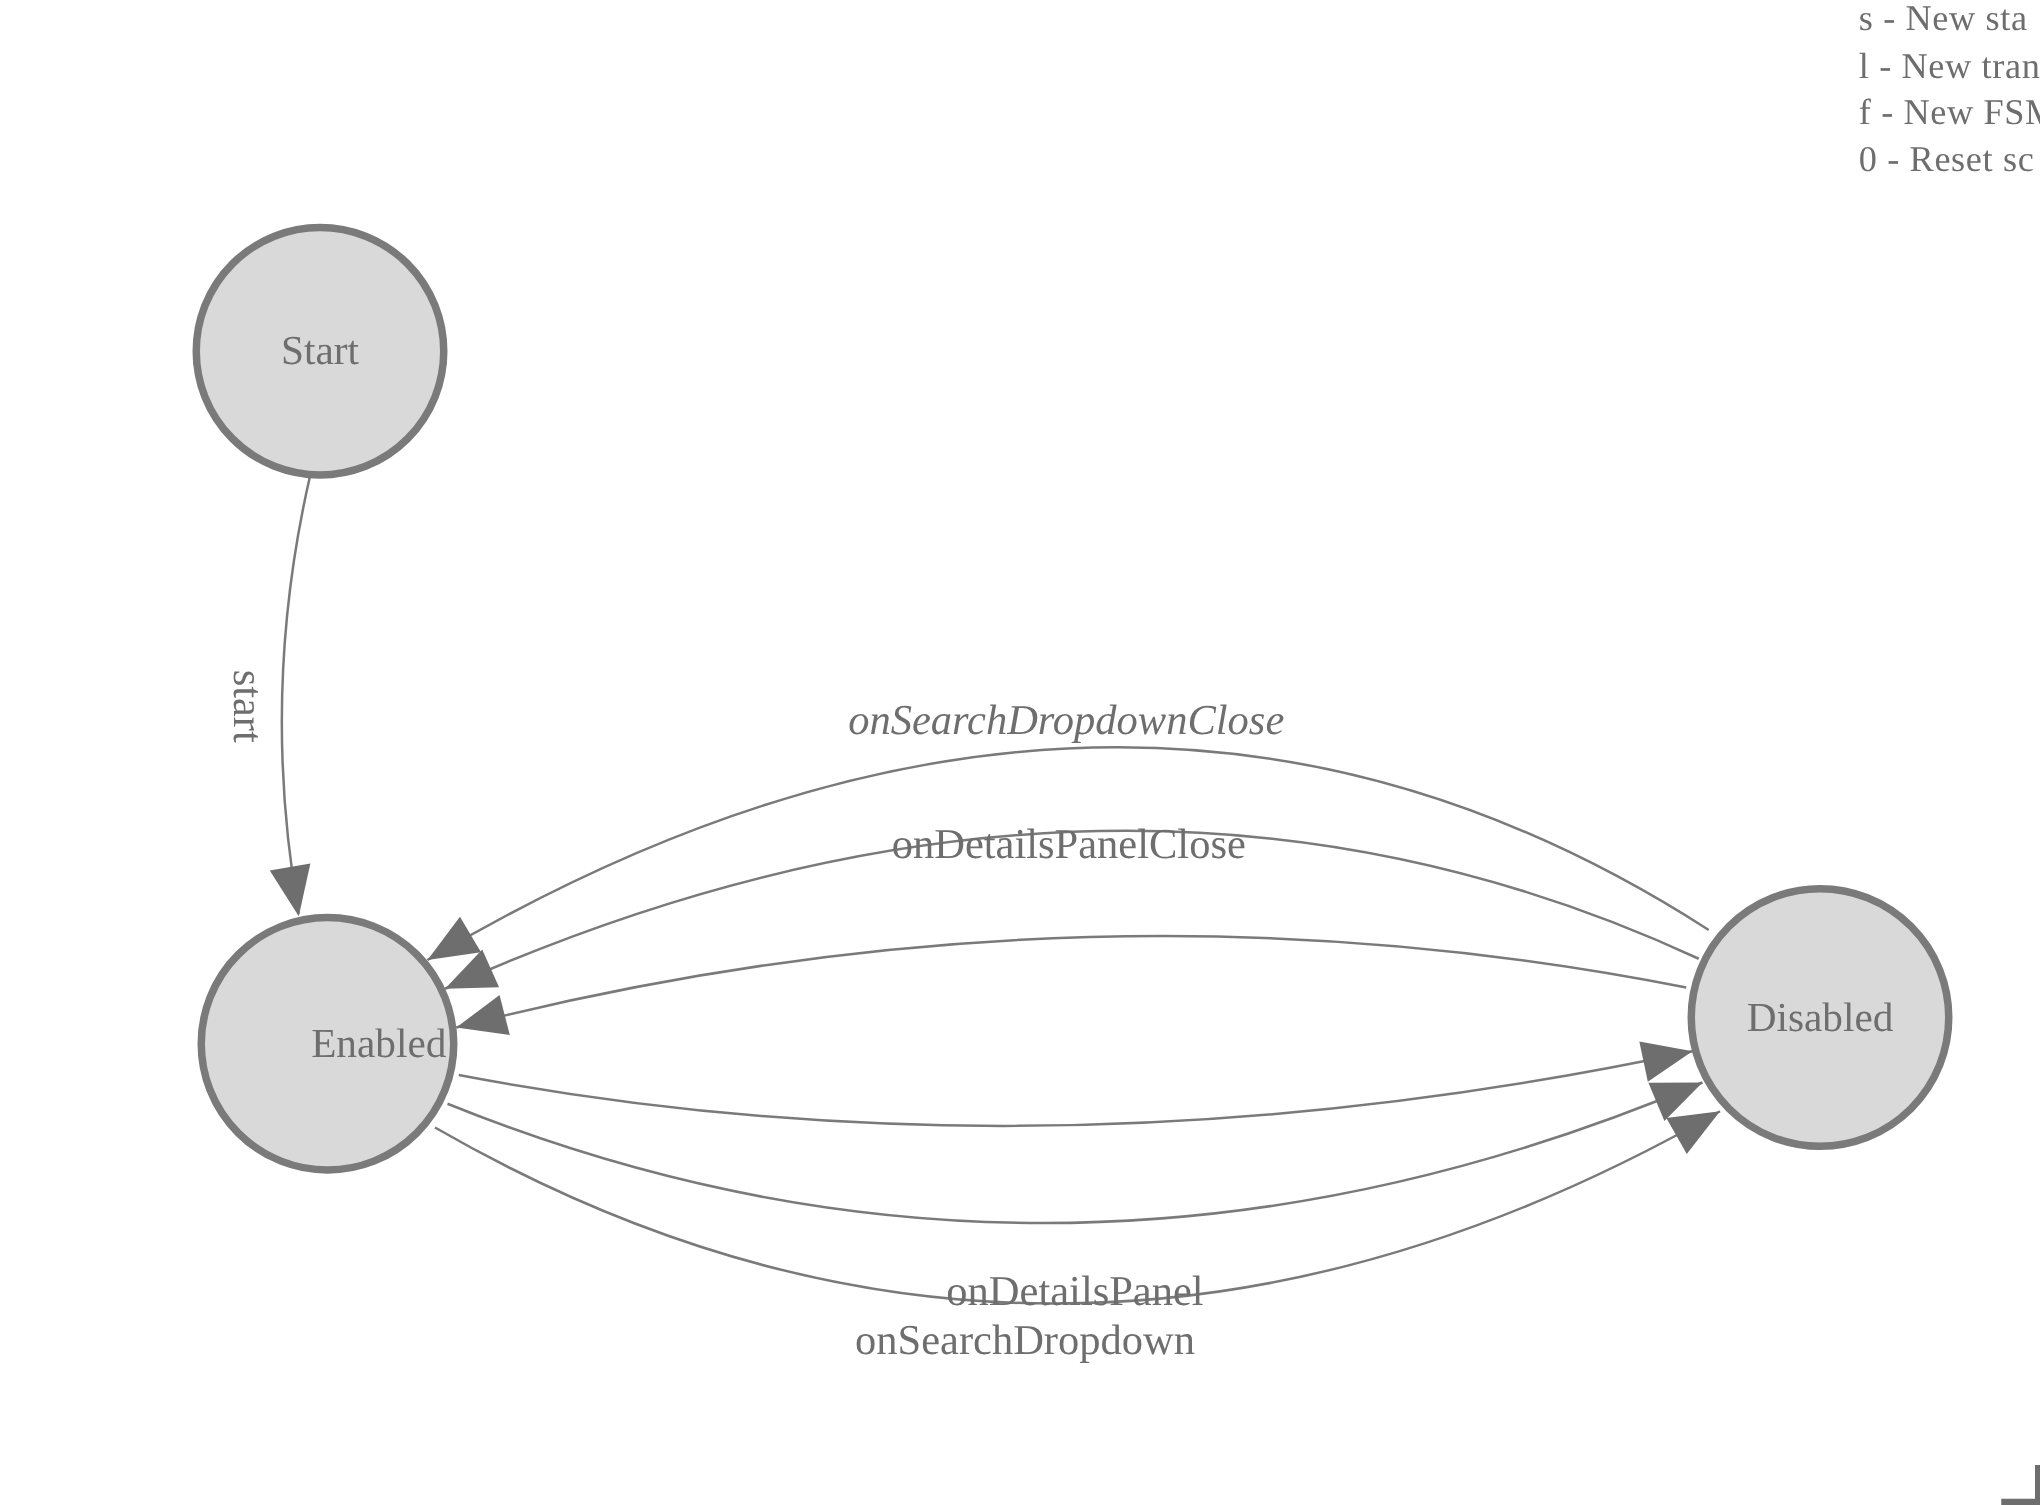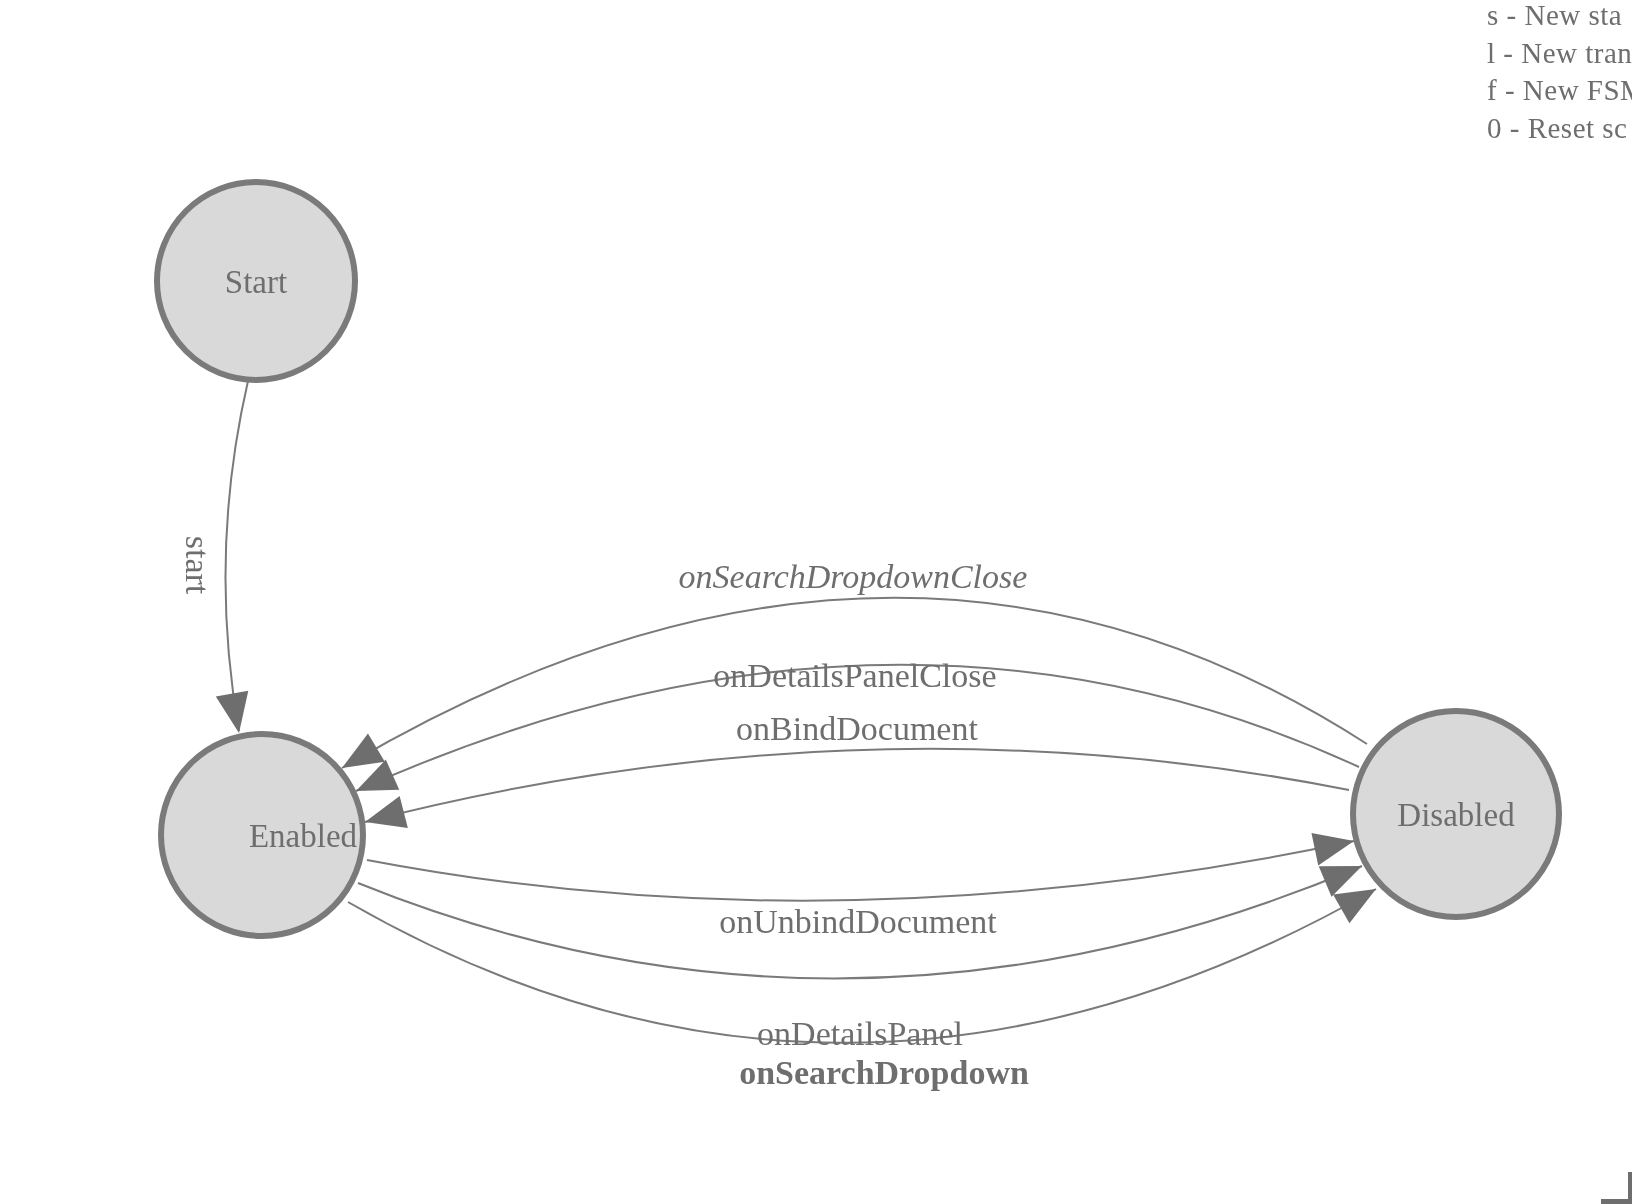--- a/index.html
+++ b/index.html
@@ -49,24 +49,22 @@
       <polygon points="0,0 -40,-16.5 -40,16.5" fill="#6e6e6e" transform="translate(1376,889) rotate(-29.7)"></polygon>
     </svg>
 
   <div class="node-label" style="left: 256px; top: 282px;">Start</div>
   <div class="node-label" style="left: 272px; top: 836px; margin-left: 31px;">Enabled</div>
   <div class="node-label" style="left: 1456px; top: 815px;">Disabled</div>
 
   <div class="edge-label" style="left: 197px; top: 565px; transform: translate(-50%, -50%) rotate(90deg);">start</div>
   <div class="edge-label" style="left: 853px; top: 577px; font-style: italic;">onSearchDropdownClose</div>
   <div class="edge-label" style="left: 855px; top: 644px; margin-top: 32px;">onDetailsPanelClose</div>
-  <div class="edge-label" style="left: 857px; top: 729px;">onBindDocument</div>
-  <div class="edge-label" style="left: 858px; top: 922px;">onUnbindDocument</div>
   <div class="edge-label" style="left: 860px; top: 1034px;">onDetailsPanel</div>
-  <div class="edge-label" style="left: 884px; top: 1073px; font-weight: bold;">onSearchDropdown</div>
+  <div class="edge-label" style="left: 820px; top: 1073px;">onSearchDropdown</div>
 
   <div class="legend">
     <div>s - New sta</div>
     <div>l - New tran</div>
     <div>f - New FSM</div>
     <div>0 - Reset sc</div>
   </div>
 
   <div class="corner-v"></div>
   <div class="corner-h"></div>

